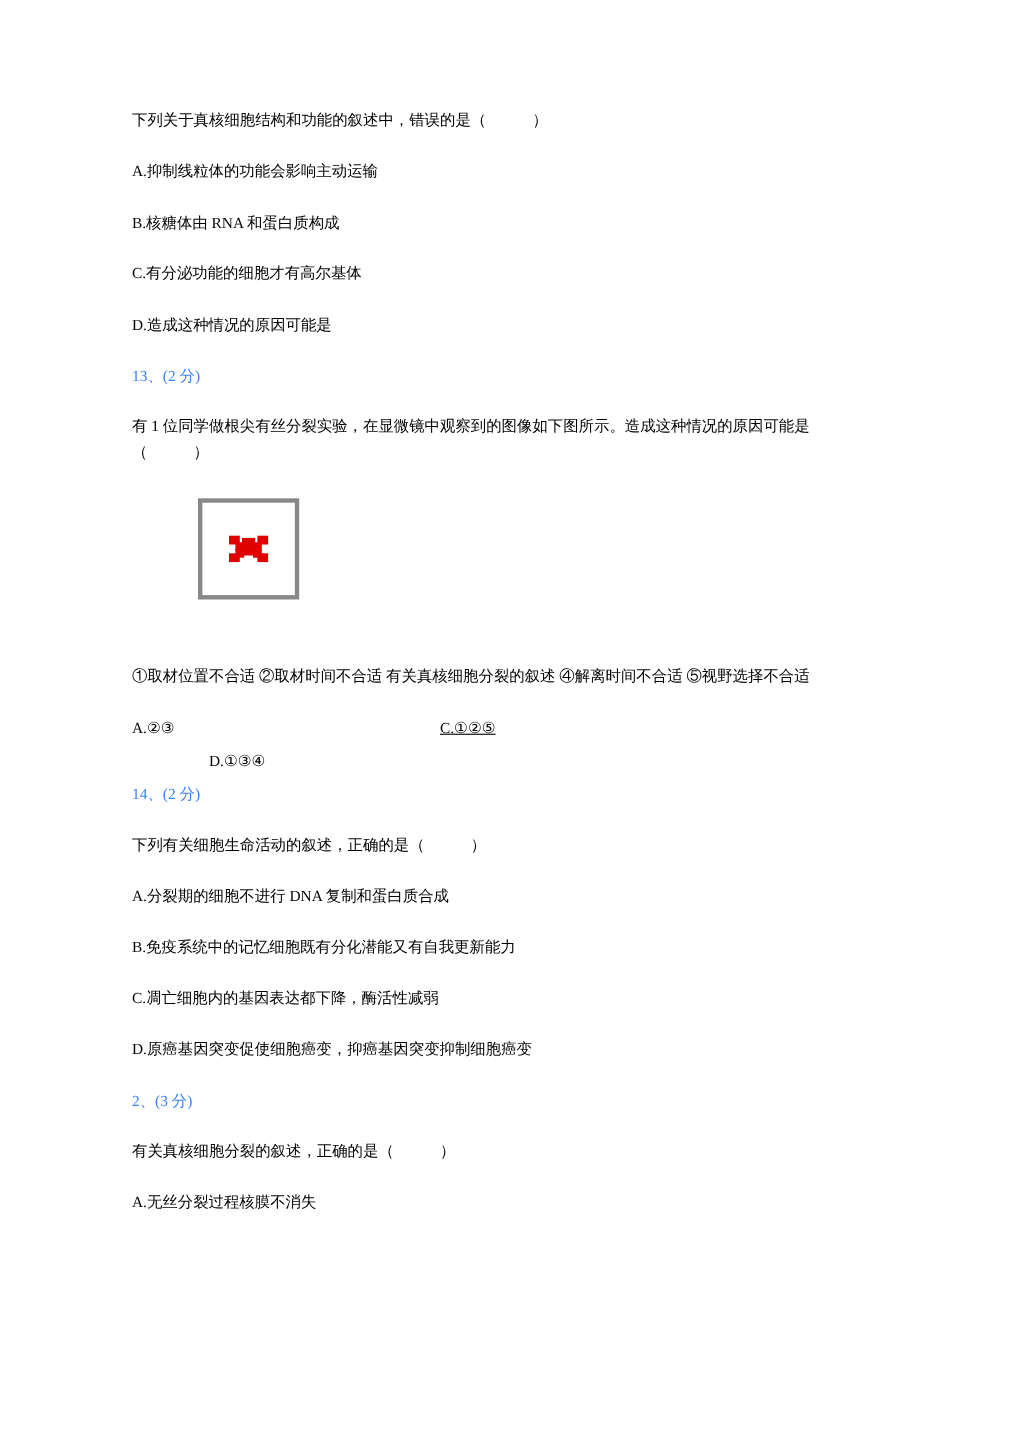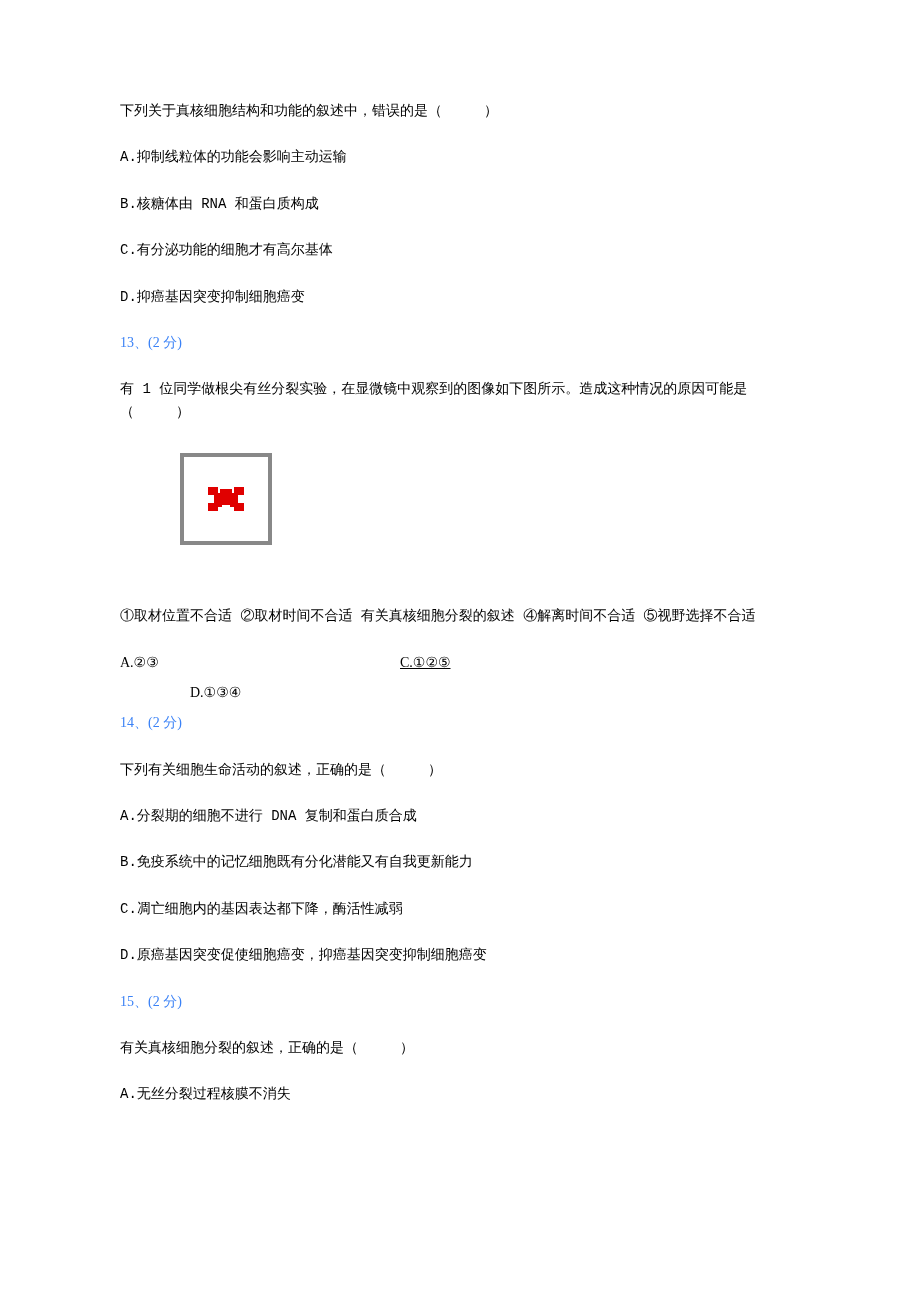--- a/index.html
+++ b/index.html
@@ -11,21 +11,20 @@
       font-family: "SimSun", "宋体", serif;
       font-size: 14px;
       line-height: 1.6;
       color: #000;
       background: #fff;
       padding: 100px 120px 60px 120px;
       width: 920px;
     }
     .para {
       margin-bottom: 24px;
-      font-family: Liberation Mono, monospace;
     }
     .question-num {
       color: #3b82f6;
       margin-bottom: 24px;
     }
     .options-row {
       display: flex;
       margin-bottom: 8px;
     }
     .opt-a {
@@ -62,21 +61,21 @@
       height: 100%;
     }
   </style>
 </head>
 <body>
 
 <div class="para">下列关于真核细胞结构和功能的叙述中，错误的是（　　　）</div>
 <div class="para">A.抑制线粒体的功能会影响主动运输</div>
 <div class="para">B.核糖体由 RNA 和蛋白质构成</div>
 <div class="para">C.有分泌功能的细胞才有高尔基体</div>
-<div class="para">D.抑癌基因突变抑制细胞癌变</div>
+<div class="para">D.造成这种情况的原因可能是</div>
 
 <div class="question-num">13、(2 分)</div>
 <div class="para">有 1 位同学做根尖有丝分裂实验，在显微镜中观察到的图像如下图所示。造成这种情况的原因可能是（　　　）</div>
 
 <div class="broken-img">
   <div class="broken-x">
     <svg viewBox="0 0 36 36">
       <rect x="0" y="6" width="10" height="8" fill="#e00000"></rect>
       <rect x="26" y="6" width="10" height="8" fill="#e00000"></rect>
       <rect x="6" y="12" width="24" height="8" fill="#e00000"></rect>
@@ -97,15 +96,15 @@
 </div>
 <div class="opt-d-indent">D.①③④</div>
 
 <div class="question-num">14、(2 分)</div>
 <div class="para">下列有关细胞生命活动的叙述，正确的是（　　　）</div>
 <div class="para">A.分裂期的细胞不进行 DNA 复制和蛋白质合成</div>
 <div class="para">B.免疫系统中的记忆细胞既有分化潜能又有自我更新能力</div>
 <div class="para">C.凋亡细胞内的基因表达都下降，酶活性减弱</div>
 <div class="para">D.原癌基因突变促使细胞癌变，抑癌基因突变抑制细胞癌变</div>
 
-<div class="question-num">15、(2 分)</div>
+<div class="question-num">2、(3 分)</div>
 <div class="para">有关真核细胞分裂的叙述，正确的是（　　　）</div>
 <div class="para">A.无丝分裂过程核膜不消失</div>
 
 </body></html>

